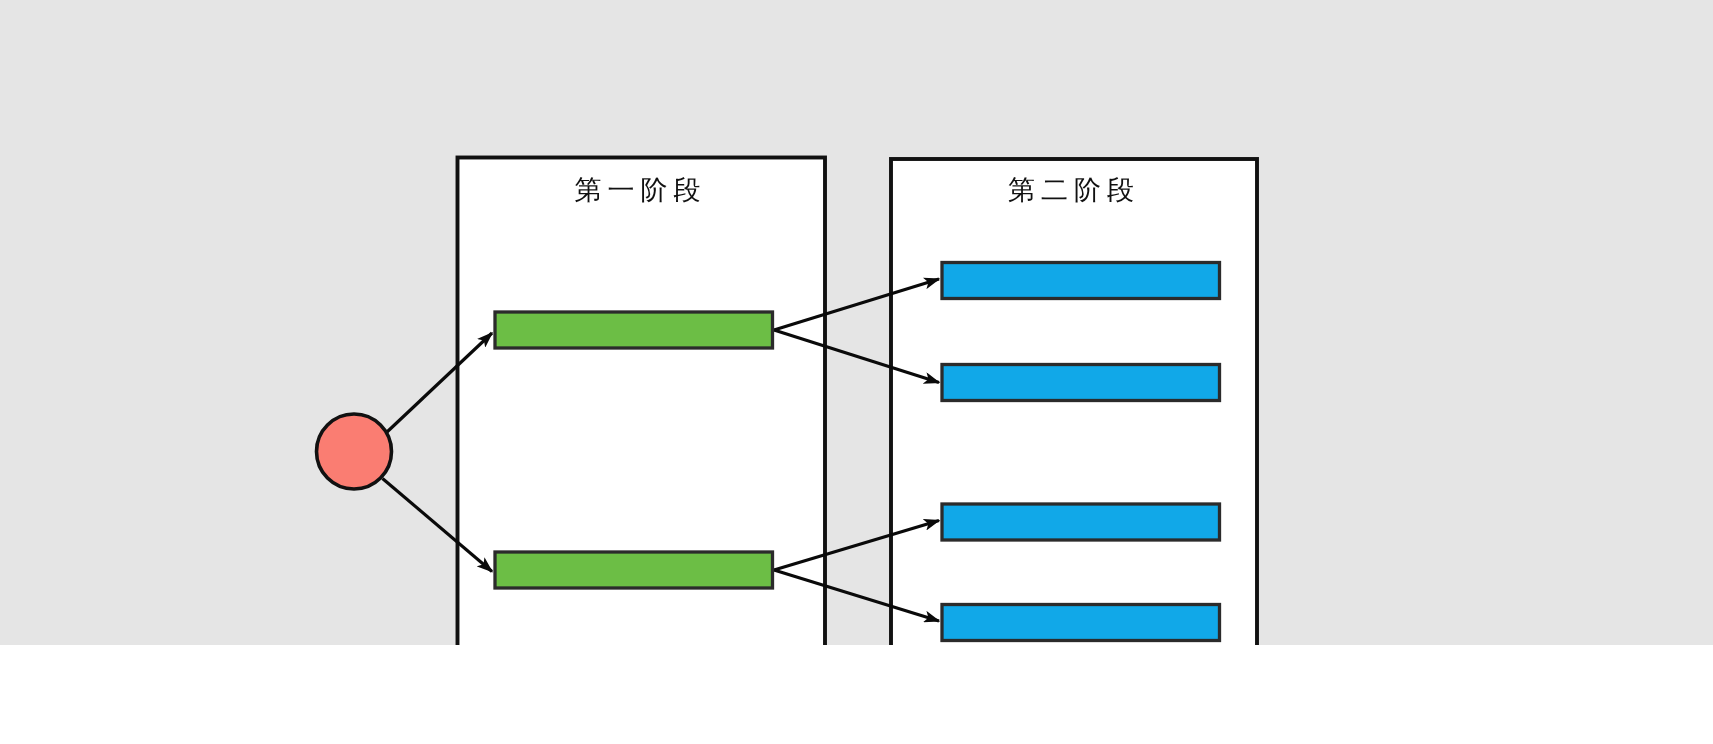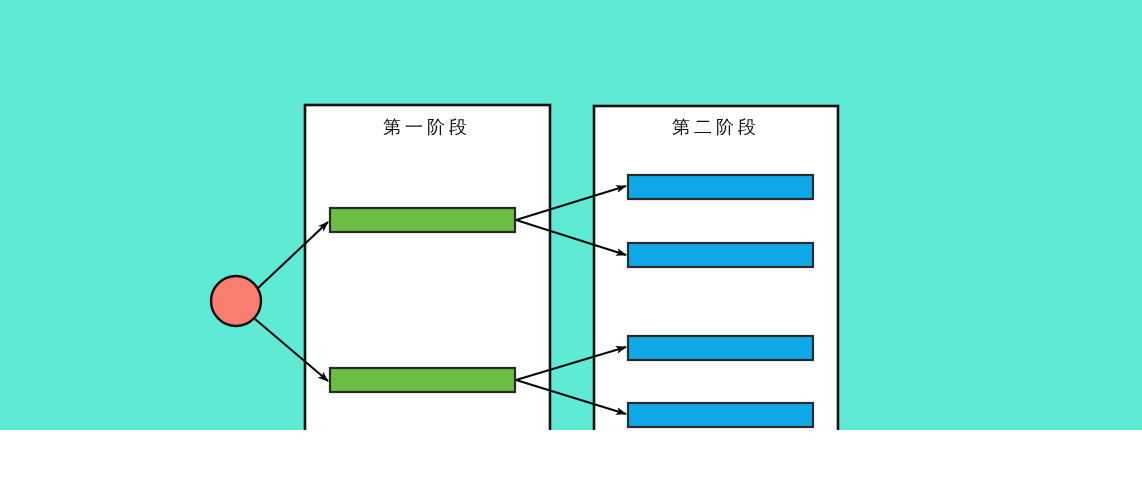--- a/index.html
+++ b/index.html
@@ -7,21 +7,21 @@
     padding: 0;
     background: #ffffff;
   }
   body {
     font-family: "Liberation Sans", sans-serif;
   }
   #diagram-root {
     position: relative;
     width: 1142px;
     height: 430px;
-    background: #5eead4;
+    background: #e5e5e5;
     overflow: hidden;
   }
   #diagram-svg {
     position: absolute;
     top: 0;
     left: 0;
     width: 1142px;
     height: 496px;
   }
   .stage-title {

